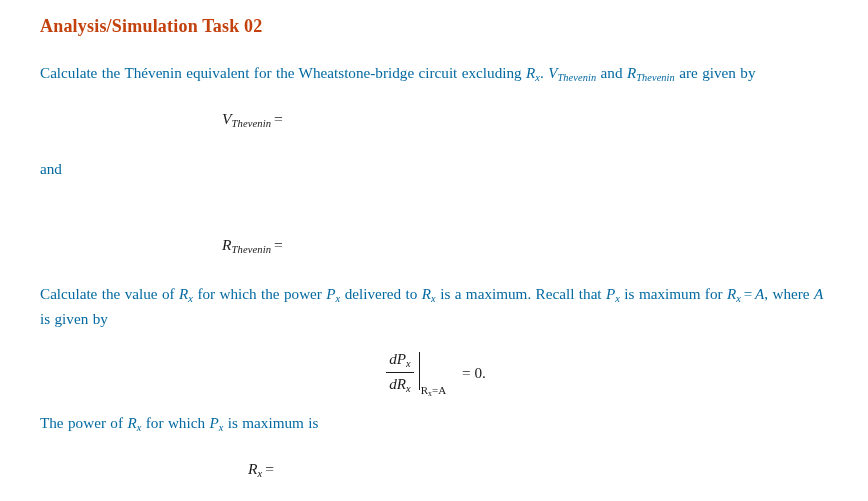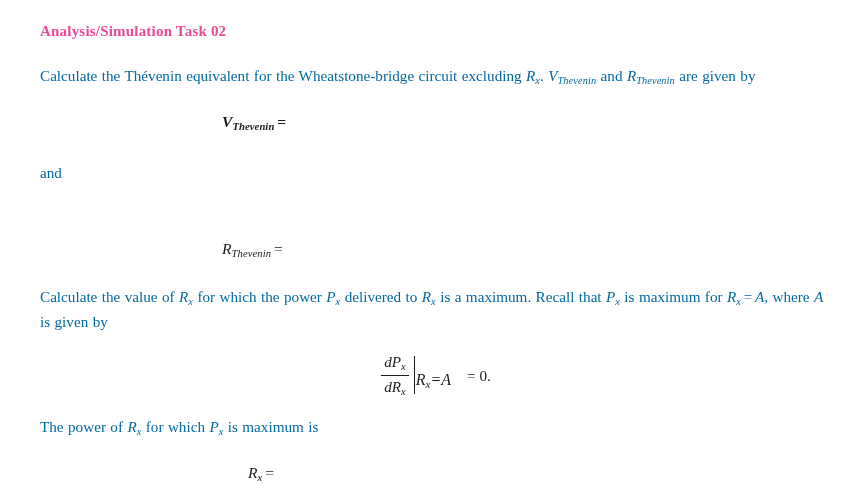--- a/index.html
+++ b/index.html
@@ -25,25 +25,25 @@
     position: absolute;
     left: 40px;
     top: 8px;
     width: 792px;
   }
 
   
   .doc-title {
     font-family: "Liberation Serif", "DejaVu Serif", serif;
     font-weight: bold;
-    font-size: 15px;
+    font-size: 18px;
     letter-spacing: 0.2px;
     line-height: 1.15;
-    margin: 15px 0 26px 0;
-    color: #ec4899;
+    margin: 8px 0 26px 0;
+    color: #c2410c;
   }
 
   
   .para {
     font-size: 15.2px;
     line-height: 20px;
     margin: 0;
     text-align: left;
     color: #0369a1;
     word-spacing: 0.6px;
@@ -66,21 +66,21 @@
     font-style: normal;
     padding: 0 0.18em;
   }
 
   
   .eq-block {
     font-size: 15.6px;
     line-height: 1.1;
     white-space: nowrap;
   }
-  .eq-ind-1 { padding-left: 182px; font-weight: bold; }   
+  .eq-ind-1 { padding-left: 182px; }   
   .eq-ind-2 { padding-left: 182px; margin-top: 27px; }   
   .eq-ind-3 { padding-left: 208px; }   
 
   .eq-center {
     text-align: center;
     width: 100%;
   }
 
   
   .frac-eq {
@@ -111,24 +111,23 @@
     width: 1px;
     height: 38px;
     background: #1b1b1b;
     margin: 0 1px 0 5px;
     position: relative;
     top: -1px;
   }
   .evalsub {
     display: inline-block;
     vertical-align: middle;
-    font-size: 16px;
-    font-style: italic;
-    position: relative;
-    top: 5px;
+    font-size: 11px;
+    position: relative;
+    top: 19px;
     margin-right: 16px;
     white-space: nowrap;
   }
   .evalsub .ssub {
     font-size: 0.7em;
     vertical-align: -0.26em;
   }
   .eq-tail {
     display: inline-block;
     vertical-align: middle;

